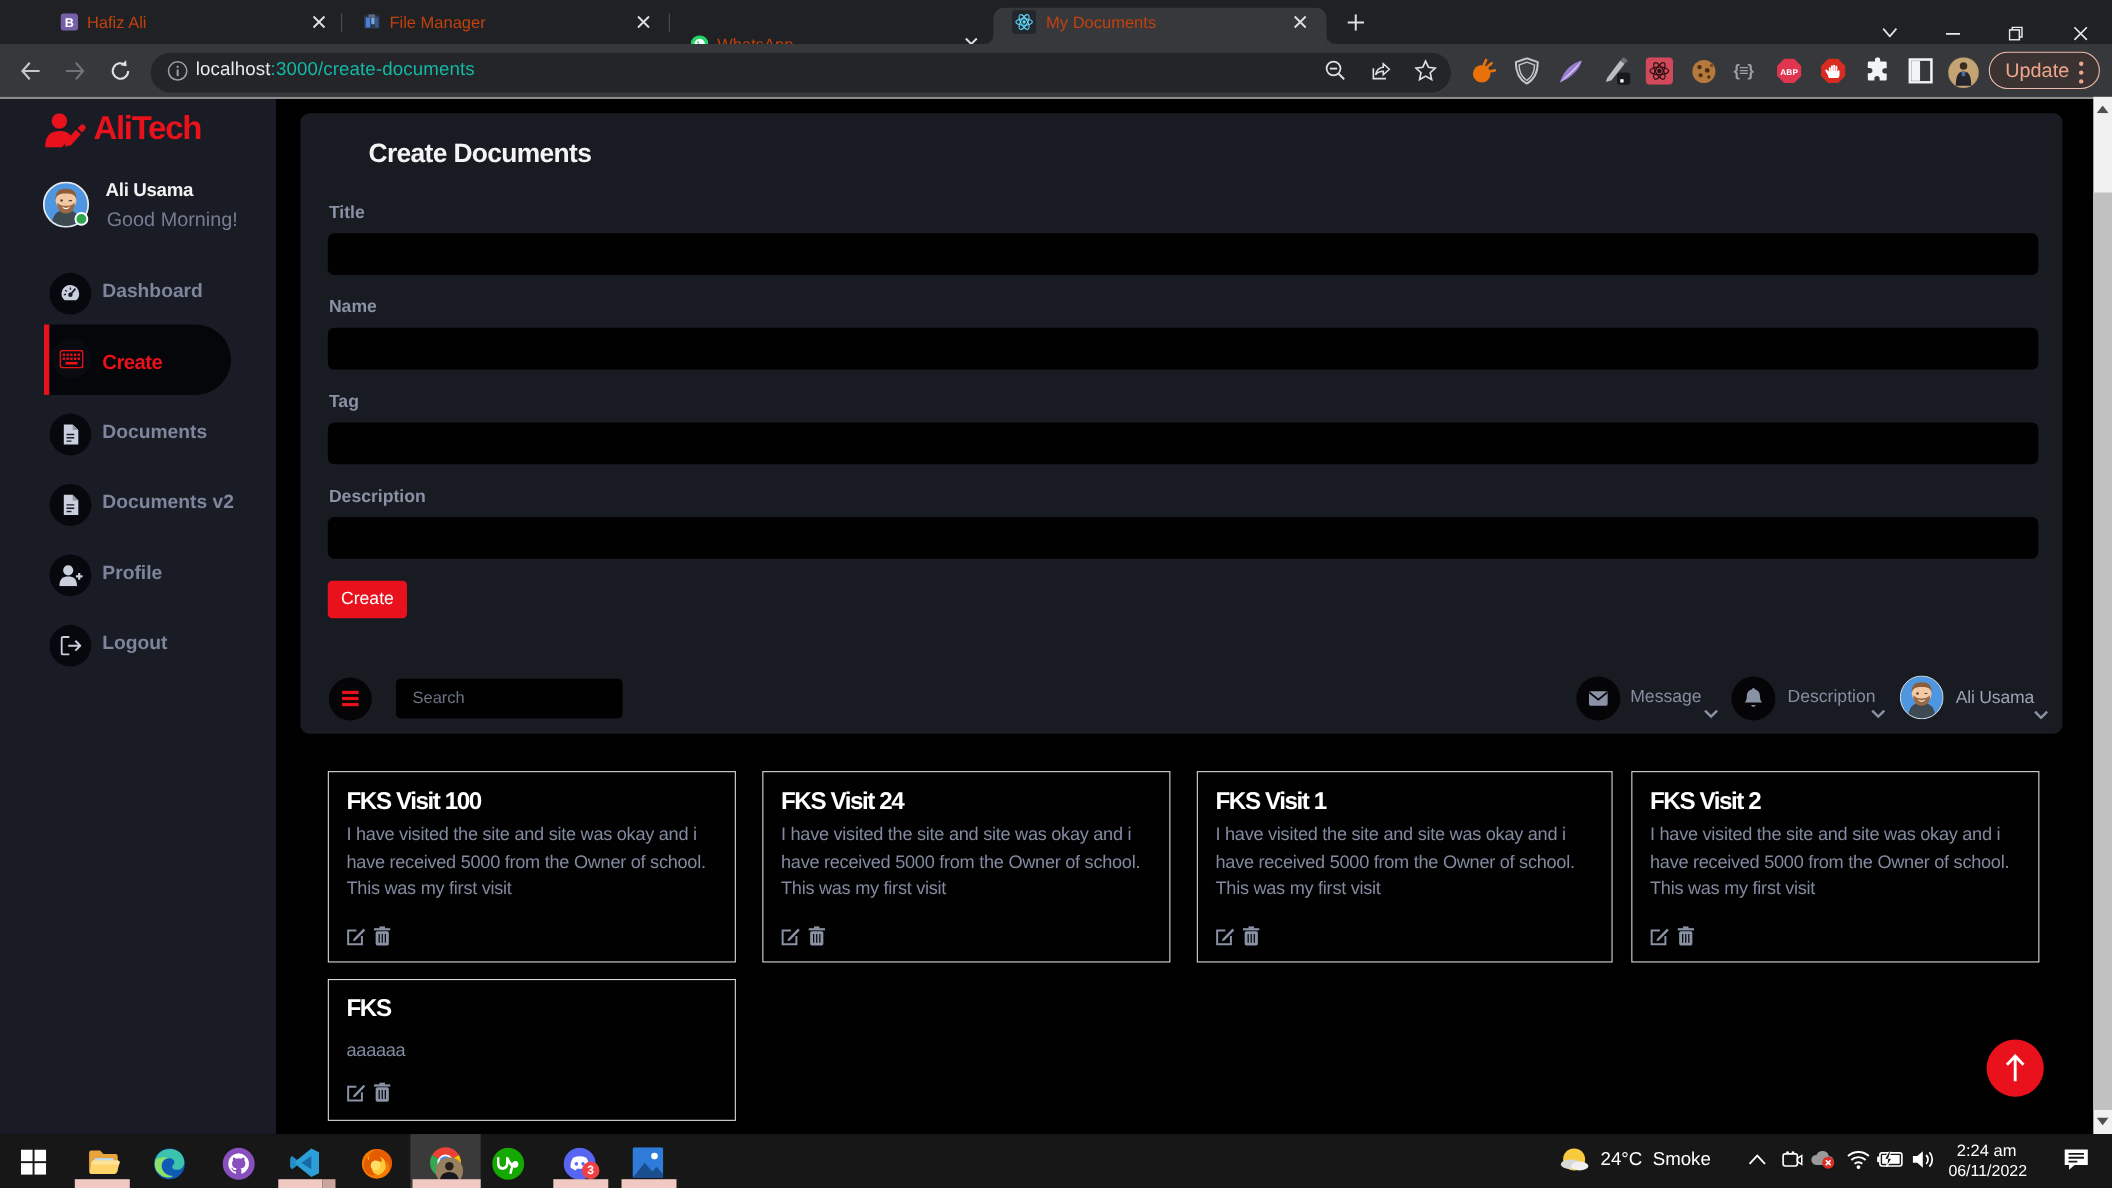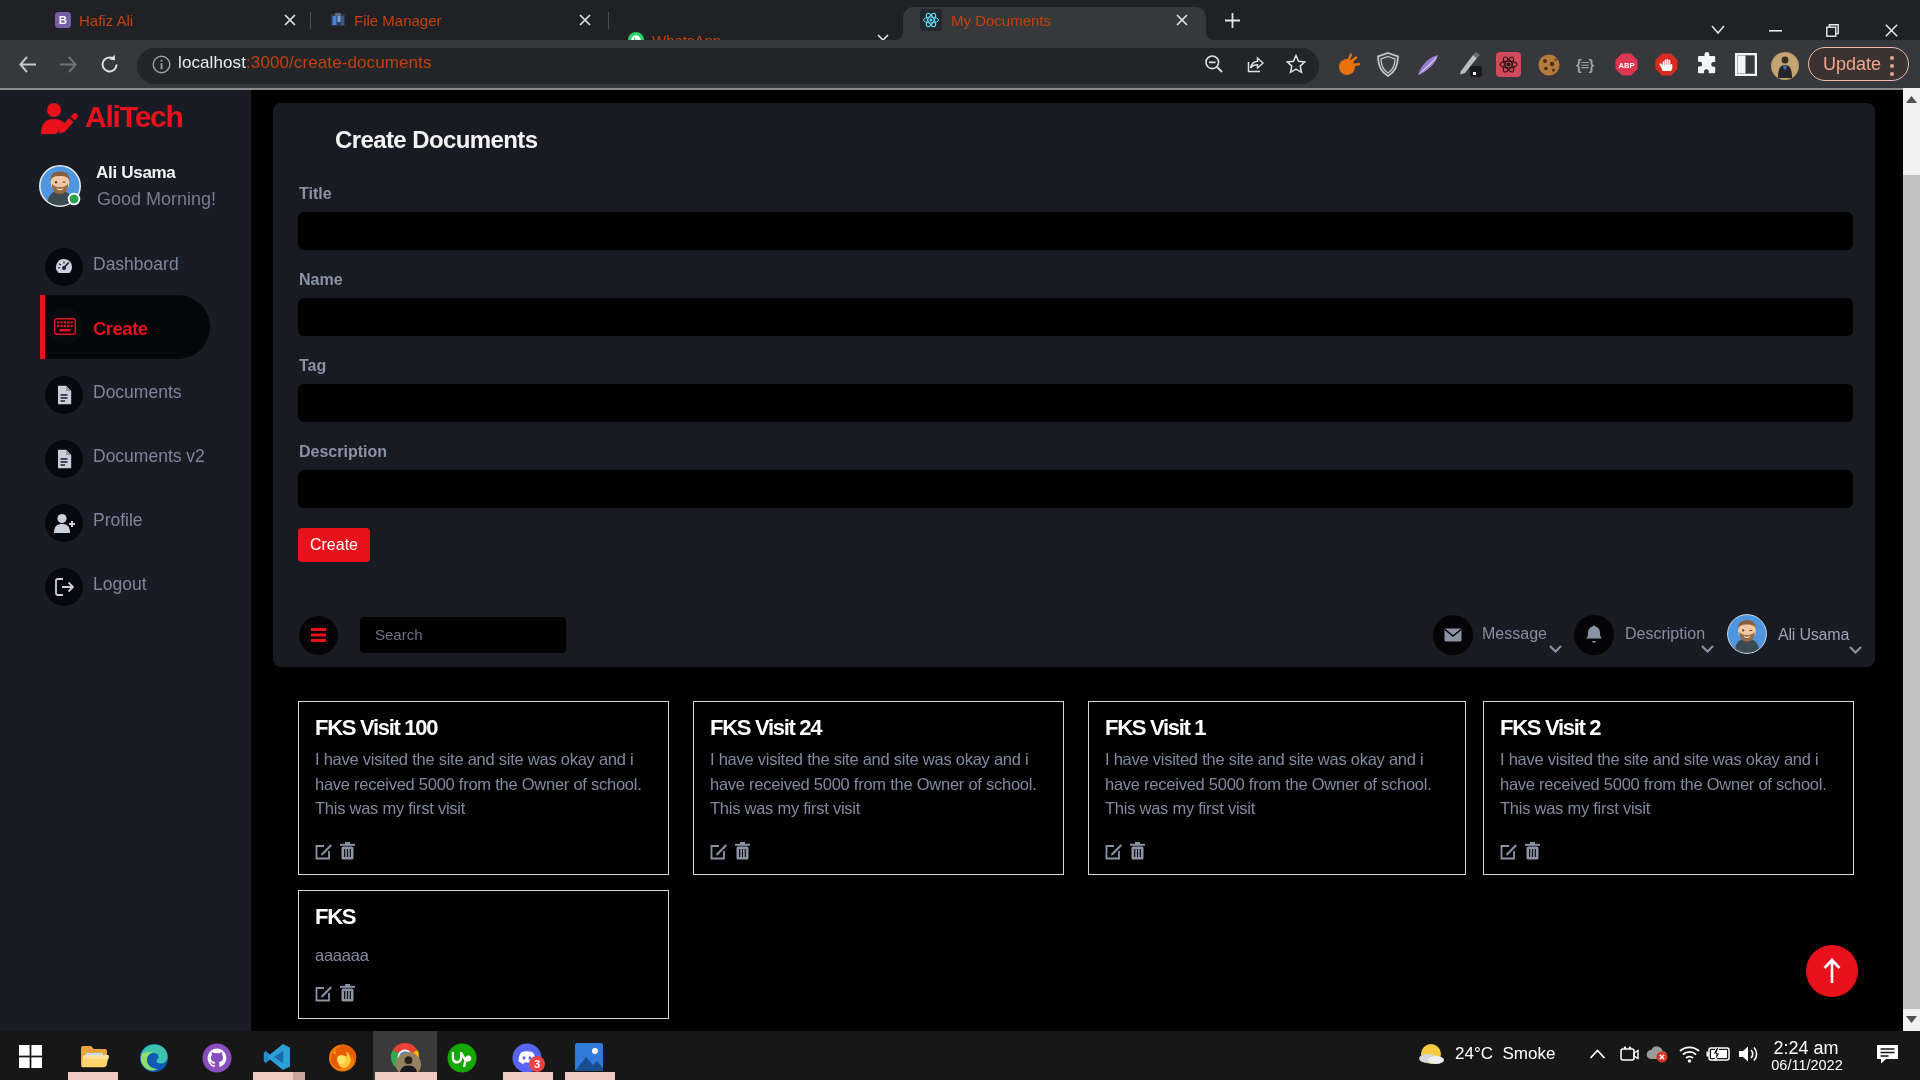--- a/index.html
+++ b/index.html
@@ -23,21 +23,21 @@
 
 #page { position:absolute; left:0; top:90px; width:1920px; height:941px; background:#000; }
 #sidebar { position:absolute; left:0; top:0; width:251px; height:941px; background:#191c24; }
 #panel { position:absolute; left:273px; top:13px; width:1602px; height:564px; background:#181b22; border-radius:8px; }
 
 .ficapt { position:absolute; left:25px; font-size:16px; font-weight:bold; color:#8a92a6; }
 .finput { position:absolute; left:25px; width:1555px; height:38px; background:#010102; border-radius:6px; }
 
 
 .navicon { position:absolute; left:45px; width:38px; height:38px; border-radius:50%; background:#07080d; }
-.navtxt { position:absolute; left:93px; font-size:17.5px; font-weight:400; color:#7d869c; white-space:nowrap; }
+.navtxt { position:absolute; left:93px; font-size:17.5px; font-weight:700; color:#7d869c; white-space:nowrap; }
 
 
 .card { position:absolute; background:#010101; border:1px solid #d9d9d9; }
 .card h3 { position:absolute; left:16px; top:13px; font-size:22px; letter-spacing:-1.3px; color:#fff; }
 .card p { position:absolute; left:16px; top:45px; font-size:16.5px; line-height:24.5px; letter-spacing:-0.25px; color:#828aa0; white-space:nowrap; }
 
 
 #sbar { position:absolute; left:1903px; top:88px; width:17px; height:943px; background:#f1f1f1; }
 #sthumb { position:absolute; left:1903px; top:175px; width:17px; height:834px; background:#c1c1c1; }
 
@@ -143,21 +143,21 @@
   <svg class="abs" style="left:99px;top:54px;width:21px;height:21px" viewBox="0 0 21 21">
       <path d="M17.5 10.5 a7 7 0 1 1 -2.1 -5" stroke="#dfe1e5" stroke-width="1.9" fill="none"></path>
       <path d="M15.7 0.8 L16 6.3 L10.6 5.4 z" fill="#dfe1e5"></path>
     </svg>
 
   <svg class="abs" style="left:152px;top:55px;width:19px;height:19px" viewBox="0 0 19 19">
       <circle cx="9.5" cy="9.5" r="8.3" fill="none" stroke="#9aa0a6" stroke-width="1.4"></circle>
       <rect x="8.6" y="8.2" width="1.8" height="6" fill="#9aa0a6"></rect>
       <rect x="8.6" y="4.8" width="1.8" height="1.9" fill="#9aa0a6"></rect>
     </svg>
-  <div class="abs" style="left:178px;top:53px;font-size:17px;color:#e8eaed;letter-spacing:0.1px;">localhost<span style="color:#c2410c">:3000/create-documents</span></div>
+  <div class="abs" style="left:178px;top:53px;font-size:17px;color:#e8eaed;letter-spacing:0.1px;">localhost<span style="color:#14b8a6">:3000/create-documents</span></div>
 
   <svg class="abs" style="left:1204px;top:54px;width:20px;height:20px" viewBox="0 0 20 20">
       <circle cx="8.3" cy="8.3" r="6.3" fill="none" stroke="#dfe1e5" stroke-width="1.6"></circle>
       <path d="M13 13 L18 18" stroke="#dfe1e5" stroke-width="1.8"></path>
       <rect x="5" y="7.5" width="6.6" height="1.7" fill="#dfe1e5"></rect>
     </svg>
   <svg class="abs" style="left:1245px;top:54px;width:20px;height:20px" viewBox="0 0 20 20">
       <path d="M3.5 8 V17.5 H15" fill="none" stroke="#dfe1e5" stroke-width="1.5"></path>
       <path d="M5.5 14 C6.5 9.5 9 7.5 12.5 7.2 V4 L18 9 L12.5 14 V10.8 C9.5 10.8 7.3 11.8 5.5 14z" fill="none" stroke="#dfe1e5" stroke-width="1.4"></path>
     </svg>
@@ -579,21 +579,21 @@
   <svg class="abs" style="left:1706px;top:1047px;width:25px;height:14px" viewBox="0 0 25 14">
       <rect x="3" y="1" width="20" height="12" rx="2" fill="none" stroke="#fff" stroke-width="1.5"></rect>
       <rect x="5" y="3" width="16" height="8" fill="#fff"></rect>
       <rect x="0.5" y="4.5" width="2" height="5" fill="#fff"></rect>
       <path d="M11 0 l-4 7 h3 l-1 7 l5 -8 h-3 l2 -6z" fill="#171717" stroke="#fff" stroke-width="1"></path>
     </svg>
   <svg class="abs" style="left:1738px;top:1045px;width:22px;height:18px" viewBox="0 0 22 18">
       <path d="M1 6 H5 L10 1.5 V16.5 L5 12 H1 z" fill="#fff"></path>
       <path d="M13 5 a5.5 5.5 0 0 1 0 8 M16 2.5 a9.5 9.5 0 0 1 0 13" fill="none" stroke="#fff" stroke-width="1.6"></path>
     </svg>
-  <div class="abs" style="left:1766px;top:1038px;width:80px;text-align:center;font-size:18px;color:#fff;">2:24 am</div>
+  <div class="abs" style="left:1766px;top:1038px;width:80px;text-align:center;font-size:15px;color:#fff;">2:24 am</div>
   <div class="abs" style="left:1766px;top:1057px;width:82px;text-align:center;font-size:14.5px;color:#fff;">06/11/2022</div>
   <svg class="abs" style="left:1876px;top:1044px;width:23px;height:21px" viewBox="0 0 23 21">
       <path d="M1 1 H22 V15 H10 L5 19.5 V15 H1 z" fill="#fff"></path>
       <path d="M4.5 5 h14 M4.5 8.5 h14 M4.5 12 h8" stroke="#171717" stroke-width="1.6"></path>
     </svg>
 
   <div class="pinkbar" style="left:68px;width:50px;"></div>
   <div class="pinkbar" style="left:253px;width:40px;"></div>
   <div class="pinkbar" style="left:293px;width:12px;background:#caa49d;"></div>
   <div class="pinkbar" style="left:375px;width:62px;"></div>

